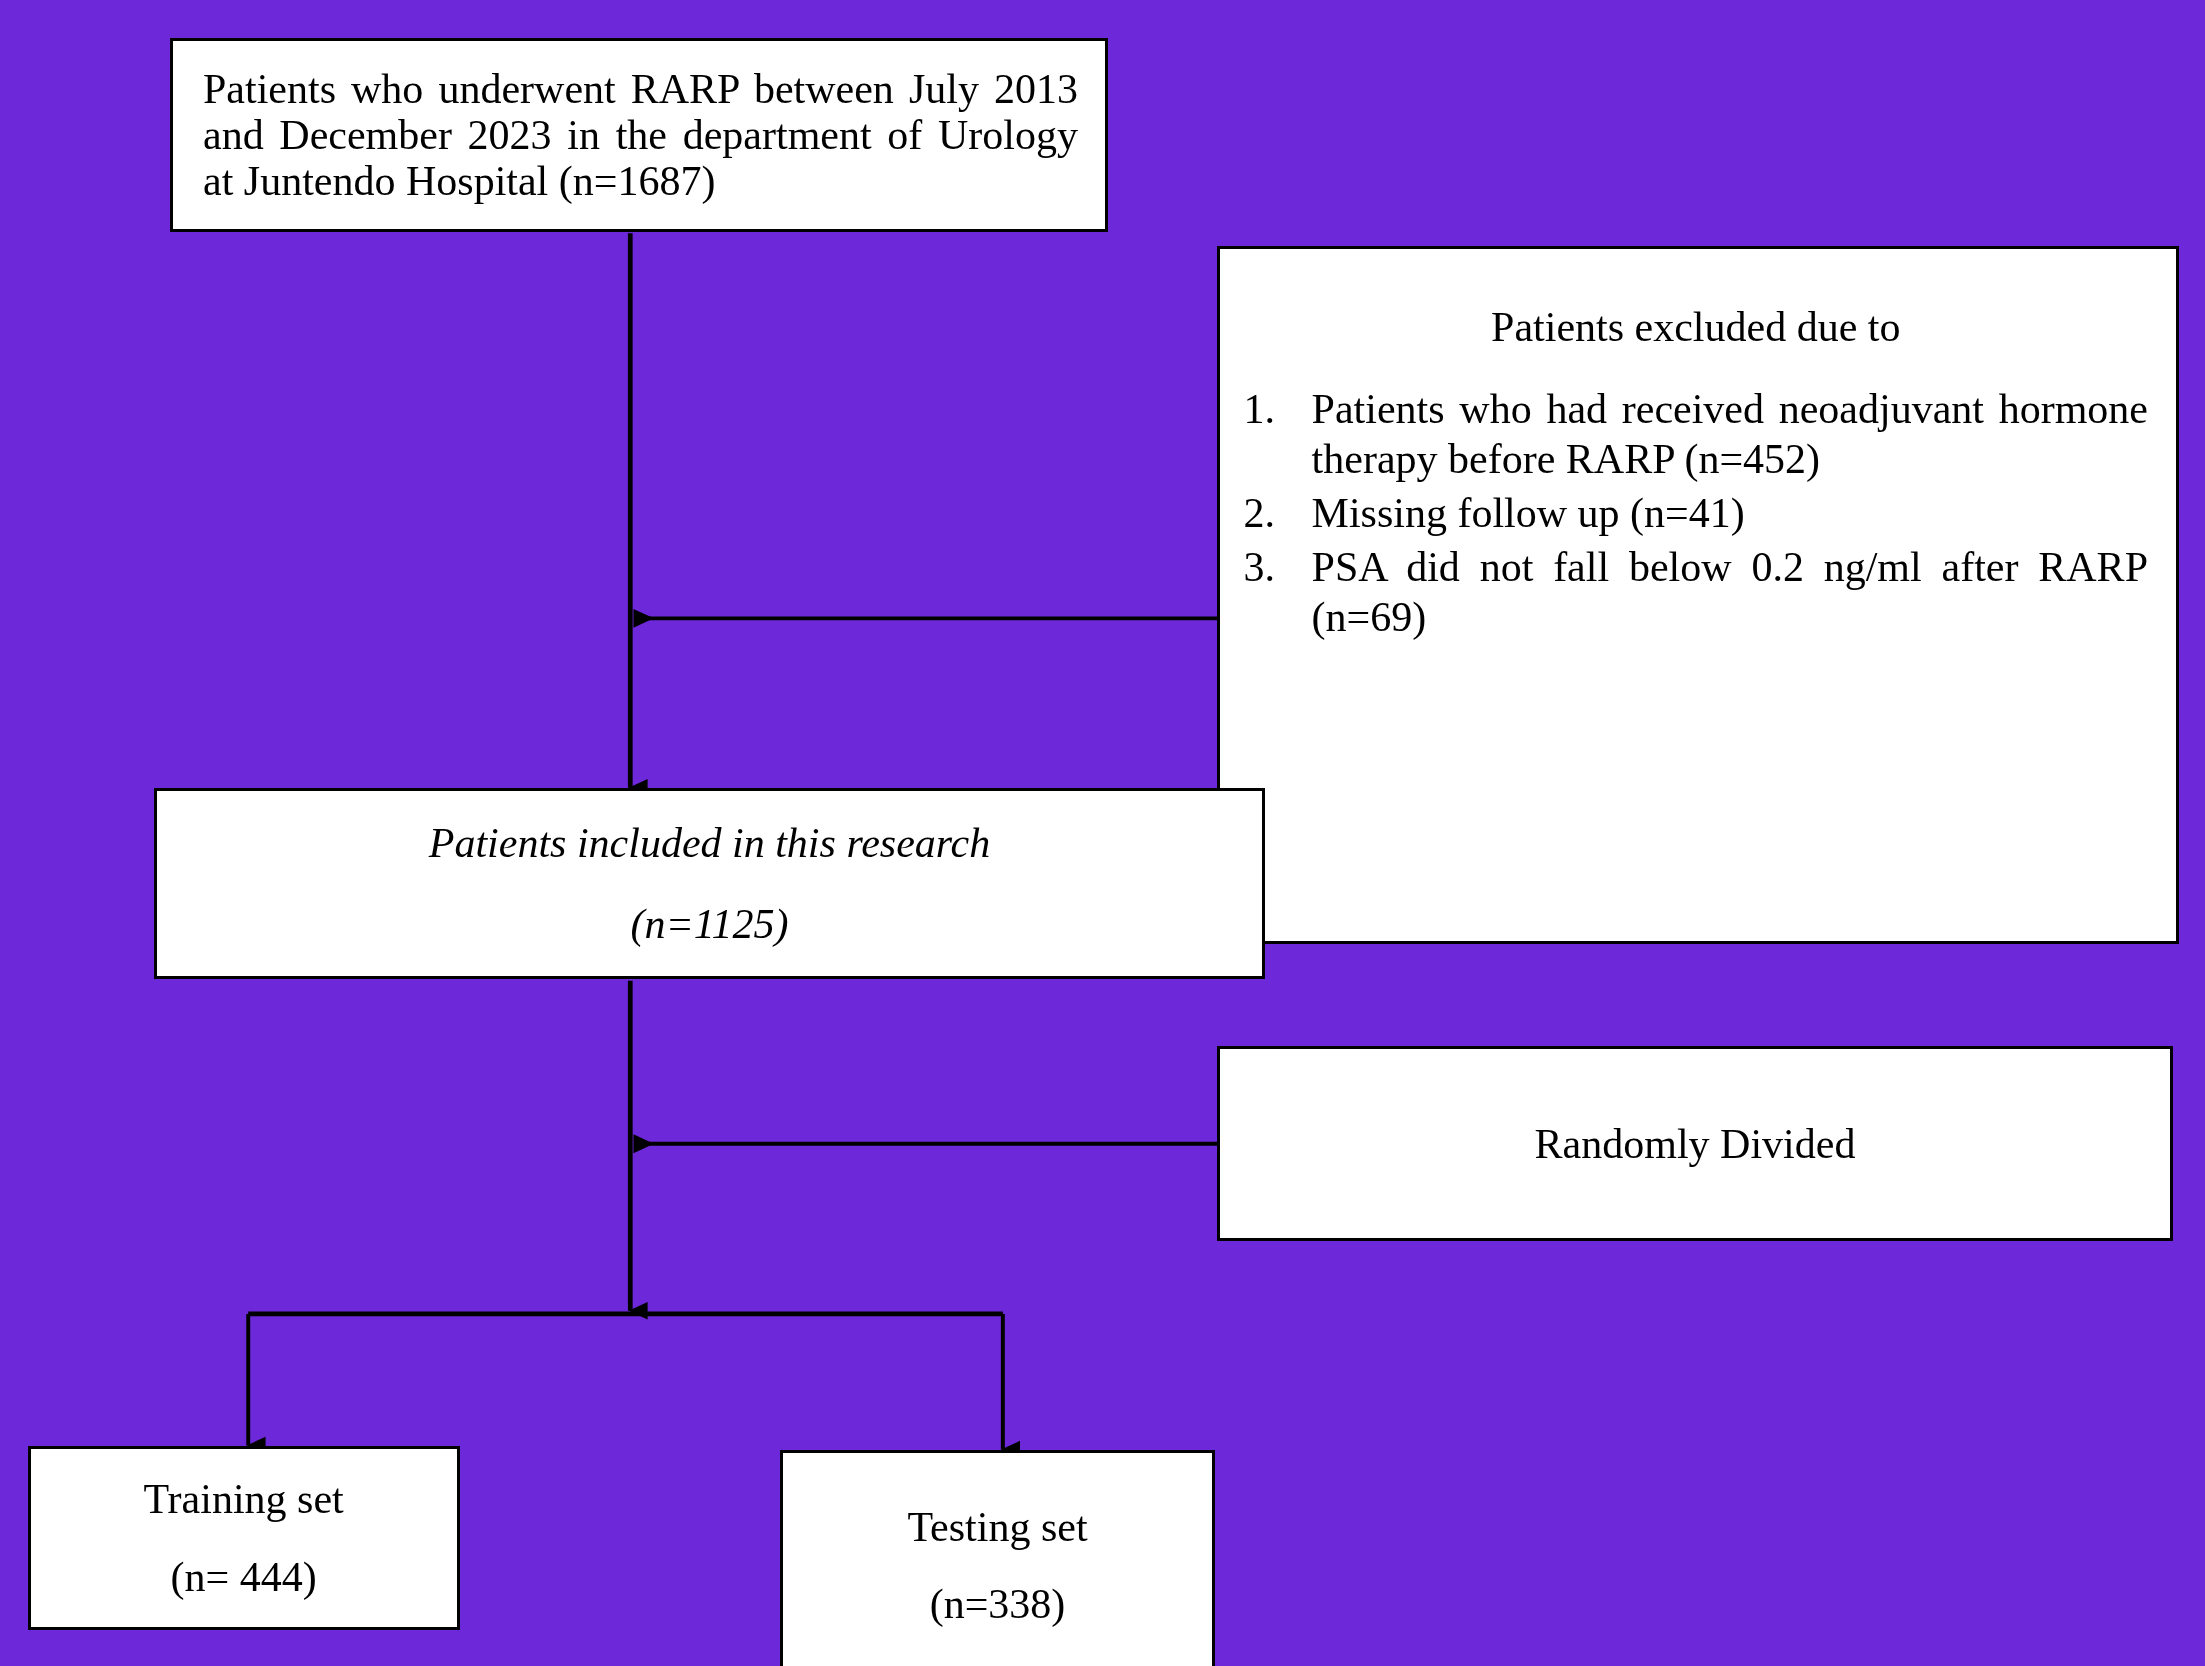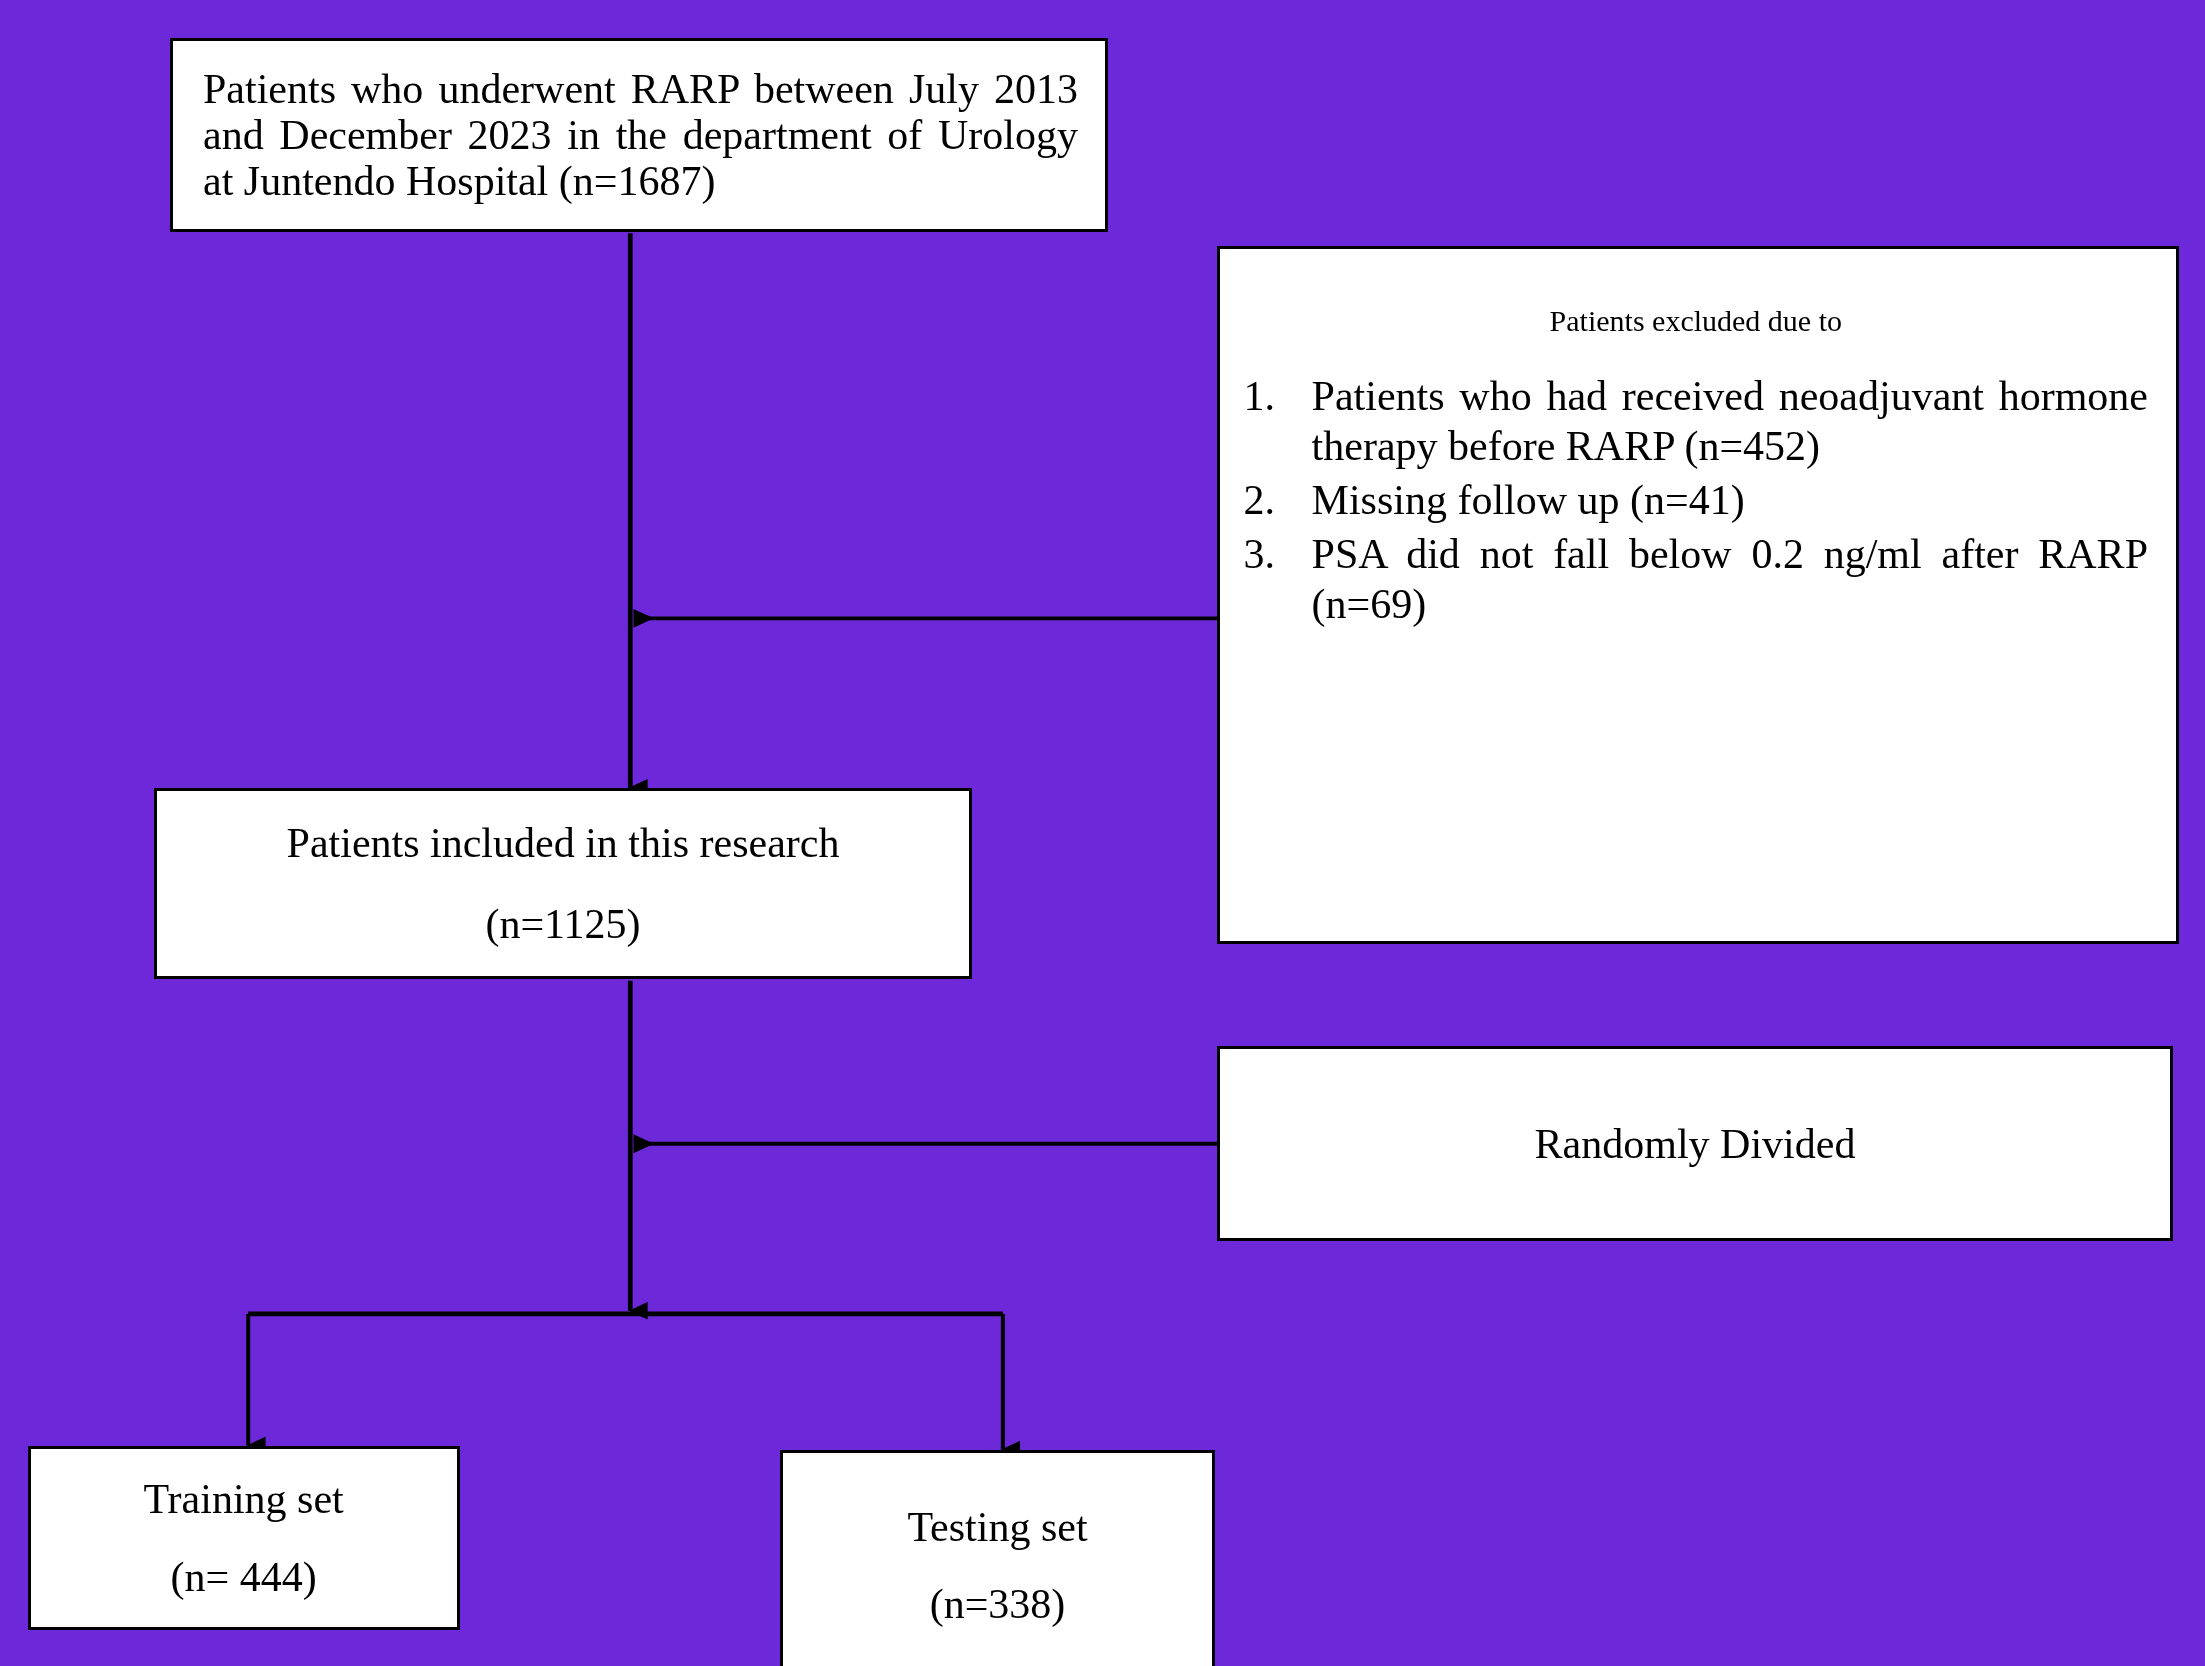--- a/index.html
+++ b/index.html
@@ -47,21 +47,21 @@
   
   #box-excluded {
     left: 1217px;
     top: 246px;
     width: 962px;
     height: 698px;
     padding: 31.5px 28px 23.6px 23.6px;
     justify-content: flex-start;
   }
   #excluded-title {
-    font-size: 30px;
+    font-size: 42px;
     text-align: center;
     line-height: 1.1;
     margin-top: 23.6px;
     margin-bottom: 35px;
   }
   #excluded-list {
     list-style: none;
     margin: 0;
     padding: 0;
   }
@@ -81,25 +81,26 @@
     text-align: justify;
     text-align-last: left;
     text-justify: inter-word;
   }
   #excluded-list li.one .txt { text-align-last: left; }
 
   
   #box-included {
     left: 154px;
     top: 788px;
-    width: 818px;
+    width: 1111px;
     height: 191px;
     padding: 7.9px 15.8px;
     align-items: center;
     justify-content: center;
+    font-style: italic;
   }
   #box-included .line {
     font-size: 42px;
     line-height: 1.1;
     text-align: center;
   }
   #box-included .line.l1 { margin-bottom: 35px; }
 
   
   #box-random {

